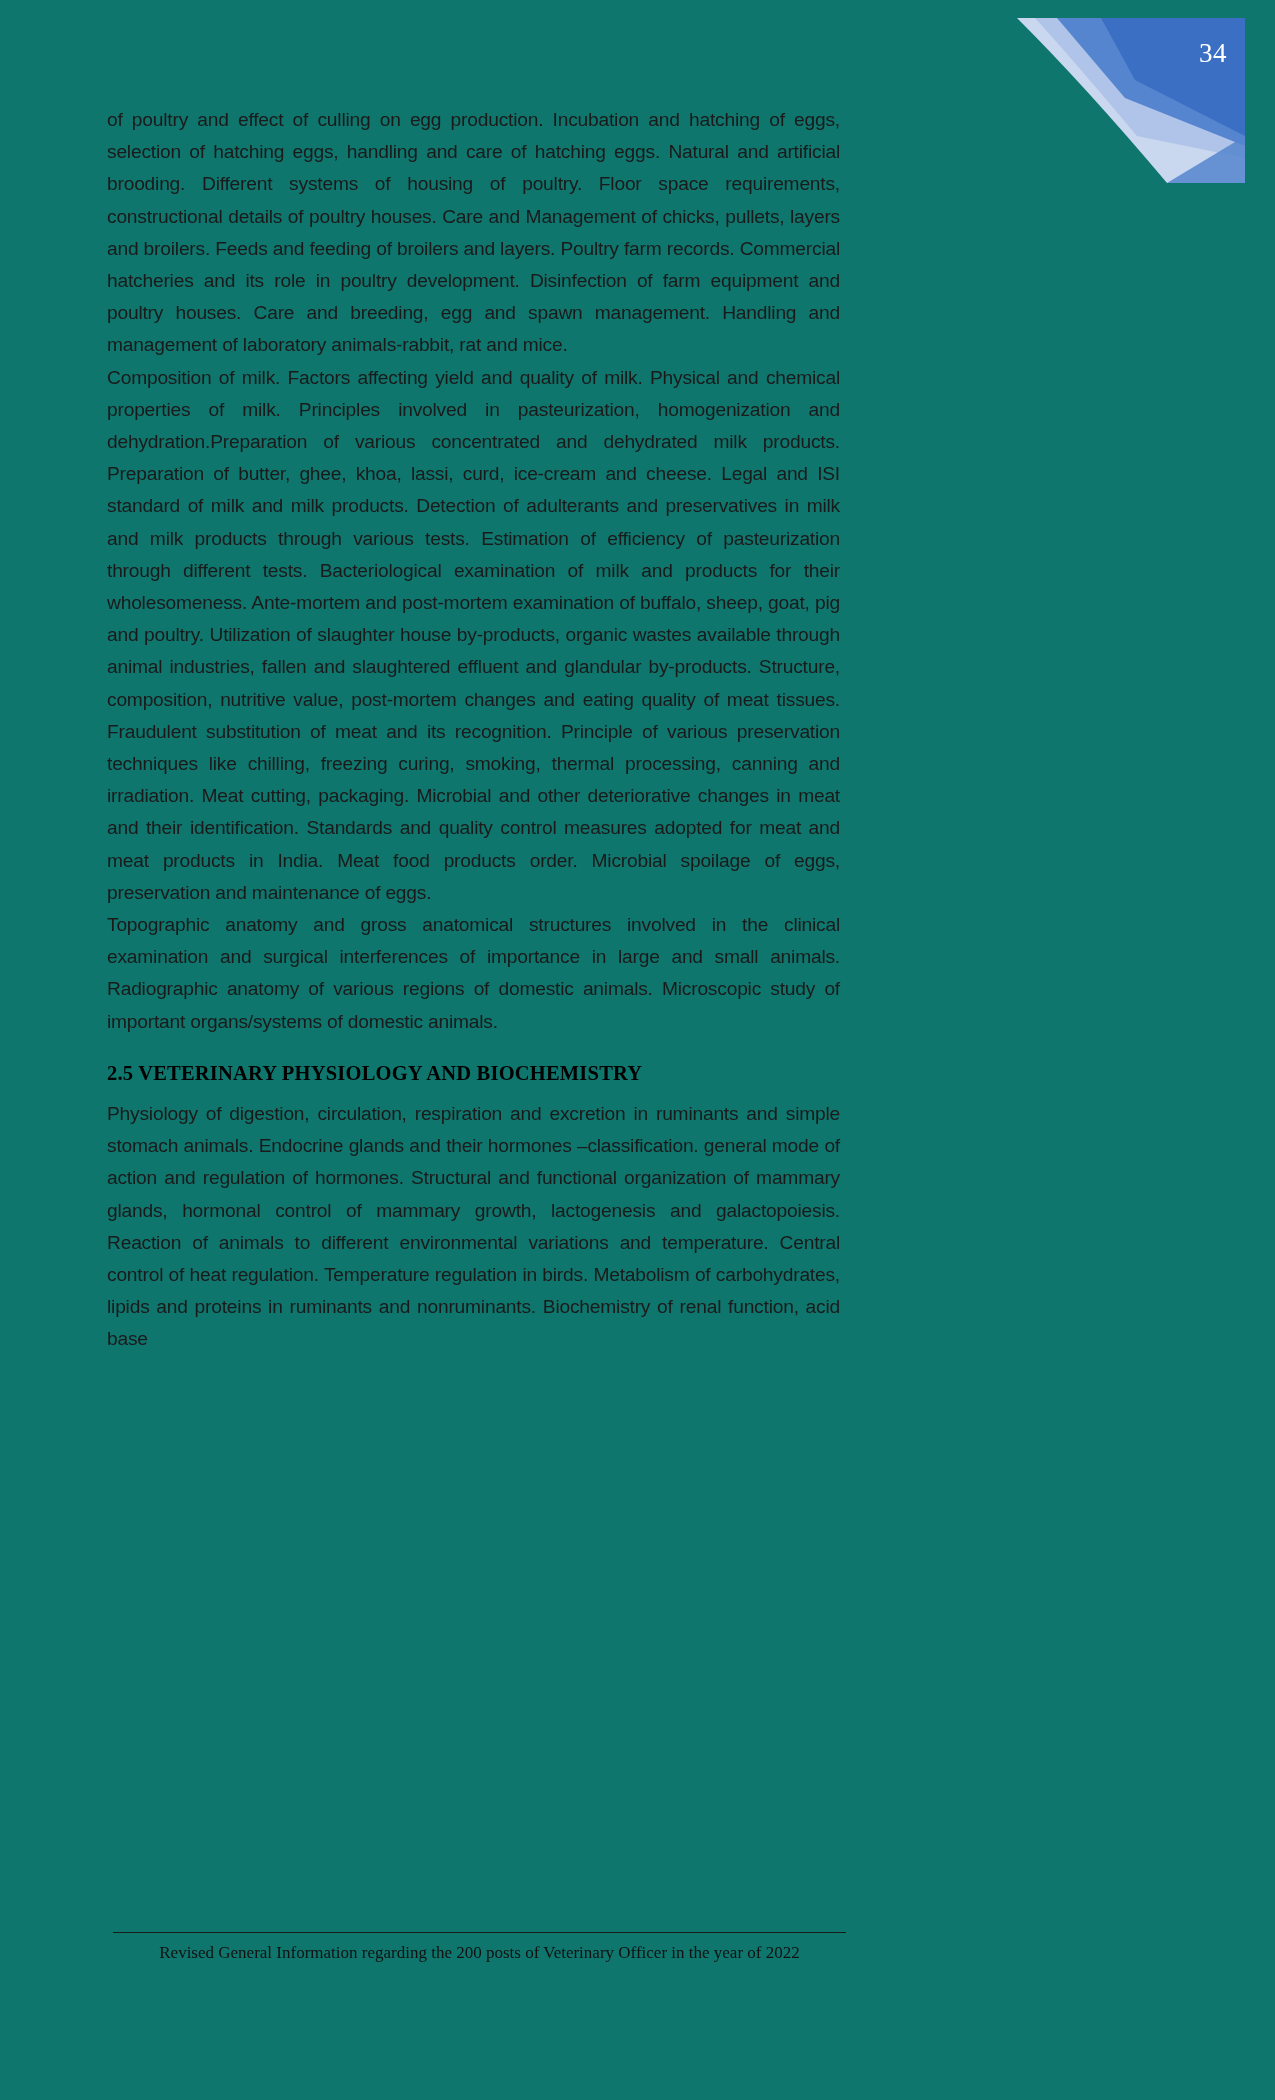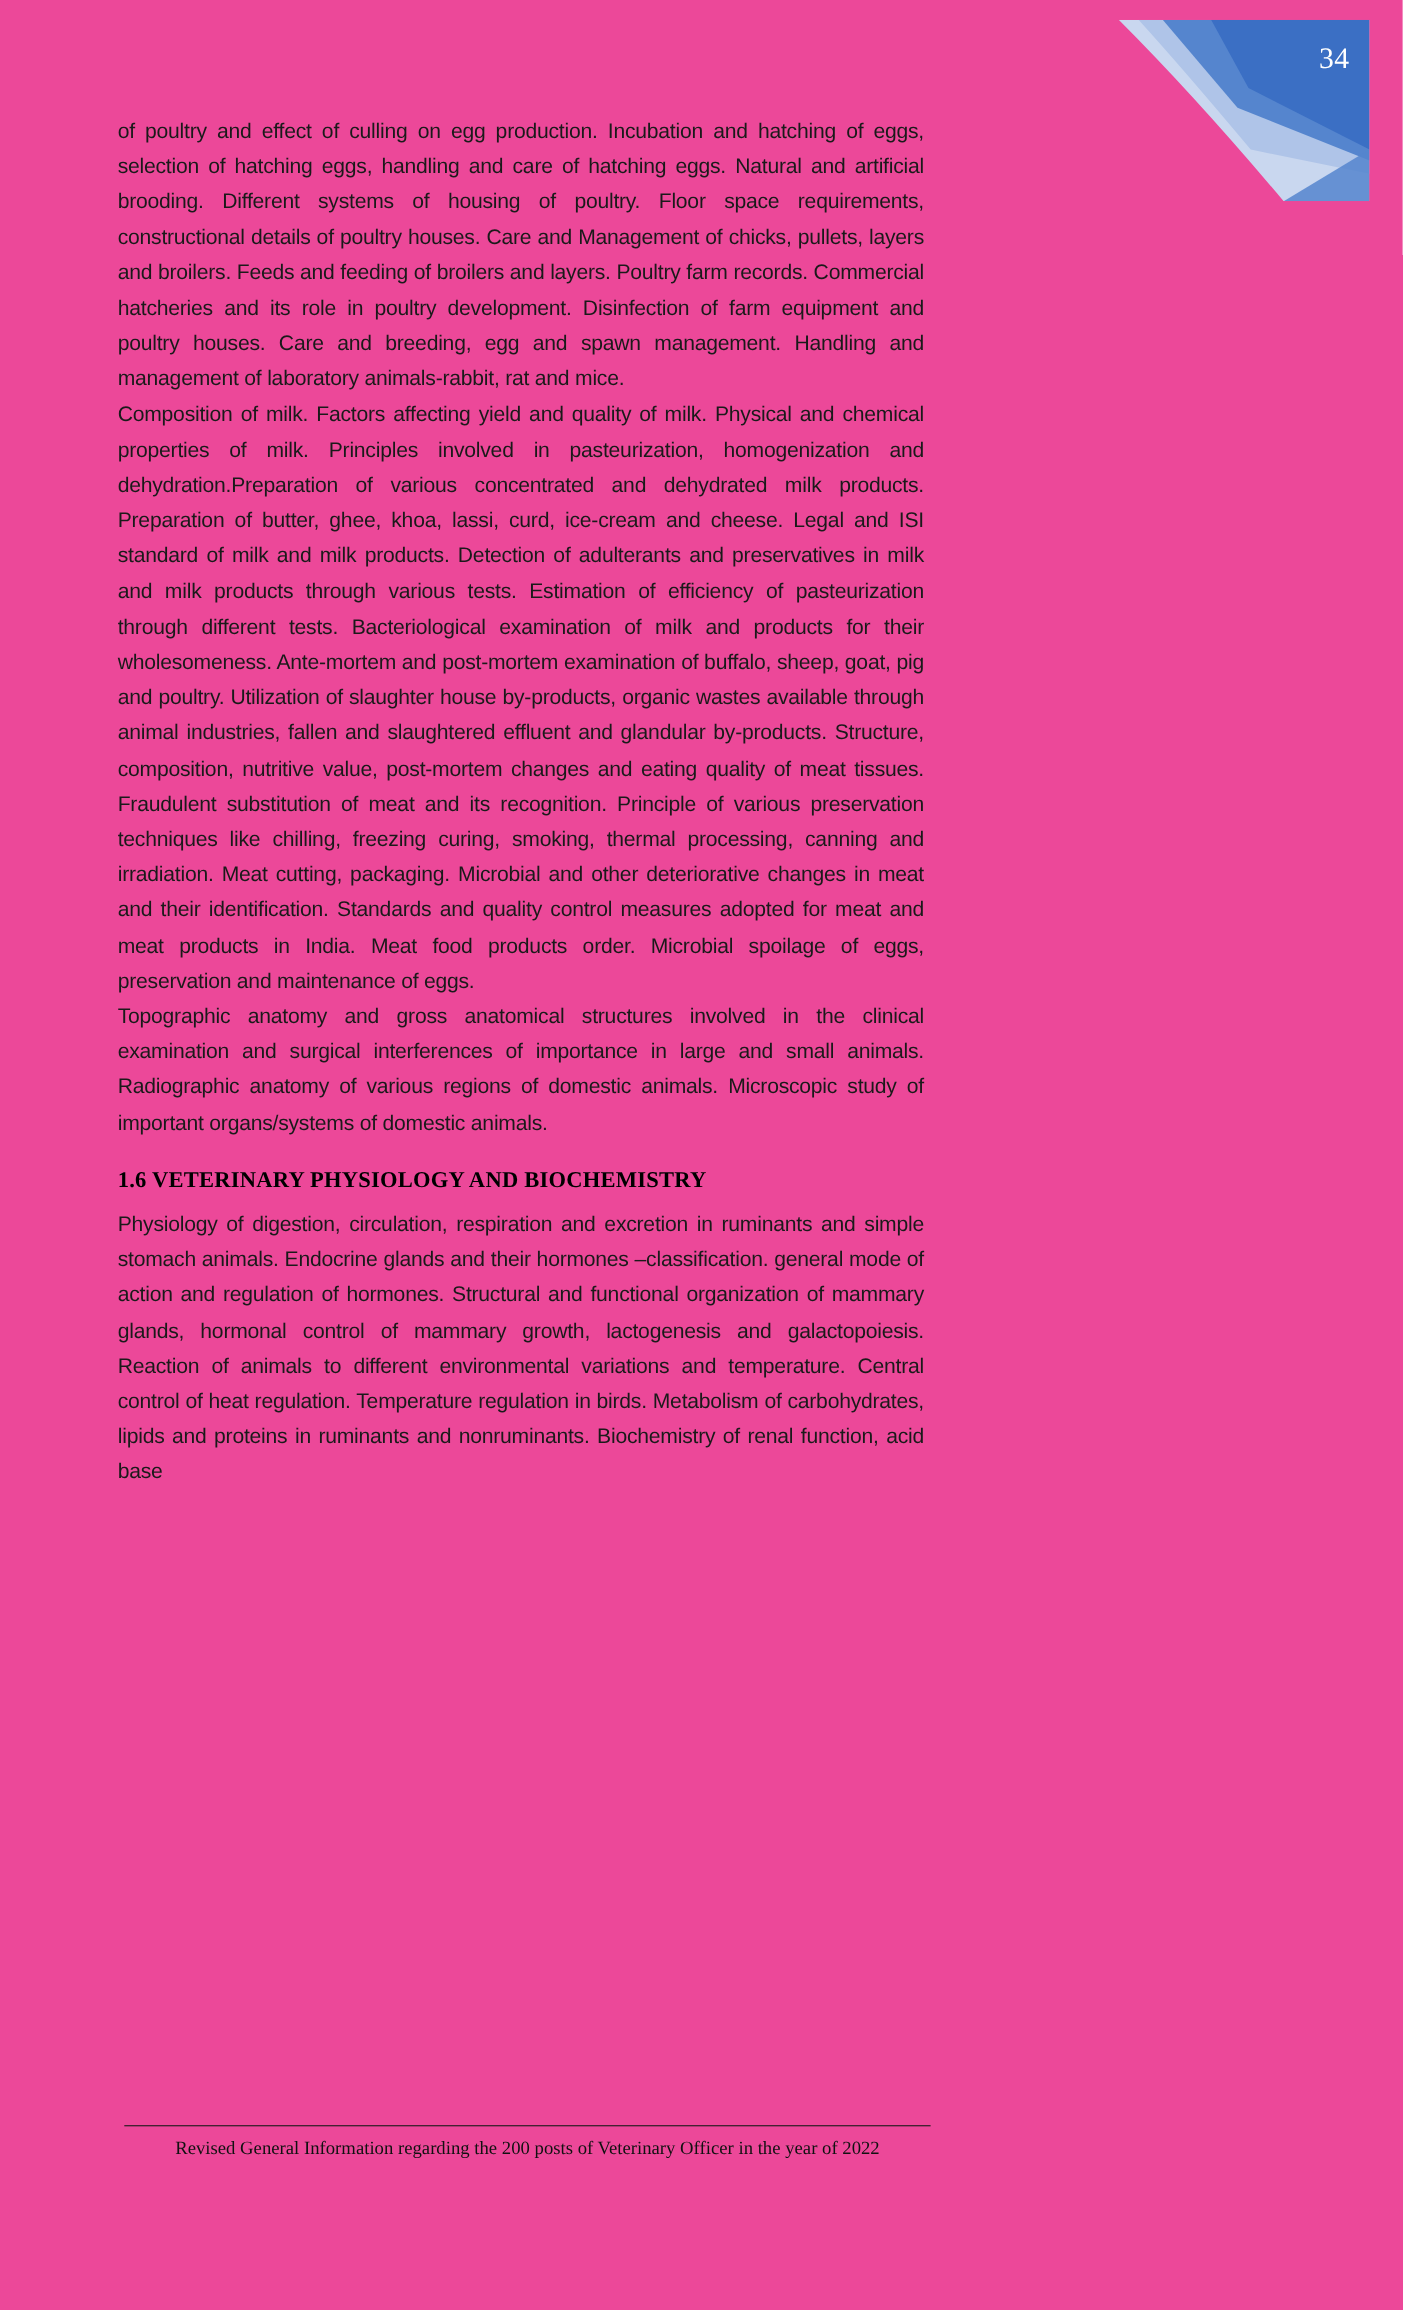--- a/index.html
+++ b/index.html
@@ -12,21 +12,21 @@
     height: 2100px;
     position: relative;
     overflow: hidden;
     font-family: "Liberation Sans", sans-serif;
     -webkit-font-smoothing: antialiased;
   }
 
   .page {
     position: absolute;
     inset: 0;
-    background: #ec4899;
+    background: #0f766e;
   }
 
   
   .corner-deco {
     position: absolute;
     top: 18px;
     right: 30px;
     width: 228px;
     height: 165px;
     overflow: hidden;
@@ -133,21 +133,21 @@
   <div class="content">
 
     <p class="body">of poultry and effect of culling on egg production. Incubation and hatching of eggs, selection of hatching eggs, handling and care of hatching eggs. Natural and artificial brooding. Different systems of housing of poultry. Floor space requirements, constructional details of poultry houses. Care and Management of chicks, pullets, layers and broilers. Feeds and feeding of broilers and layers. Poultry farm records. Commercial hatcheries and its role in poultry development. Disinfection of farm equipment and poultry houses. Care and breeding, egg and spawn management.  Handling and management of laboratory animals-rabbit, rat and mice.</p>
 
 
     <p class="body">Composition of milk. Factors affecting yield and quality of milk. Physical and chemical properties   of milk. Principles involved in pasteurization, homogenization and dehydration.Preparation of various concentrated and dehydrated milk products. Preparation of butter, ghee, khoa, lassi, curd, ice-cream and cheese. Legal and ISI standard of milk and milk products. Detection of adulterants and preservatives in milk and milk products through various tests. Estimation of efficiency of pasteurization through different tests. Bacteriological examination of milk and products for their wholesomeness. Ante-mortem and post-mortem examination of buffalo, sheep, goat, pig and poultry. Utilization of slaughter house by-products, organic wastes available through animal industries, fallen and slaughtered effluent and glandular by-products. Structure, composition, nutritive value, post-mortem changes and eating quality of meat tissues. Fraudulent substitution of meat and its recognition. Principle of various preservation techniques like chilling, freezing curing, smoking, thermal processing, canning and irradiation. Meat cutting, packaging. Microbial and other deteriorative changes in meat and their identification. Standards and quality control measures adopted for meat and meat products in India. Meat food products order. Microbial spoilage of eggs, preservation and maintenance of eggs.</p>
 
 
     <p class="body">Topographic anatomy and gross anatomical structures involved in the clinical examination and surgical interferences of importance in large and small animals. Radiographic anatomy of various regions of domestic animals. Microscopic study of important organs/systems of domestic animals.</p>
 
-    <h2 class="section-heading">1.6 VETERINARY PHYSIOLOGY AND BIOCHEMISTRY</h2>
+    <h2 class="section-heading">2.5 VETERINARY PHYSIOLOGY AND BIOCHEMISTRY</h2>
 
     <p class="body">Physiology of digestion, circulation, respiration and excretion in ruminants and simple stomach animals. Endocrine glands and their hormones –classification. general mode of action and regulation of hormones. Structural and functional organization of mammary glands, hormonal control of mammary growth, lactogenesis and galactopoiesis. Reaction of animals to different environmental variations and temperature. Central control of heat regulation. Temperature regulation in birds. Metabolism of carbohydrates, lipids and proteins in ruminants and nonruminants. Biochemistry of renal function, acid base</p>
 
   </div>
 
   <div class="footer">
     <div class="footer-rule"></div>
     <div class="footer-text">Revised General Information regarding the 200 posts of Veterinary Officer in the year of 2022</div>
   </div>
 

